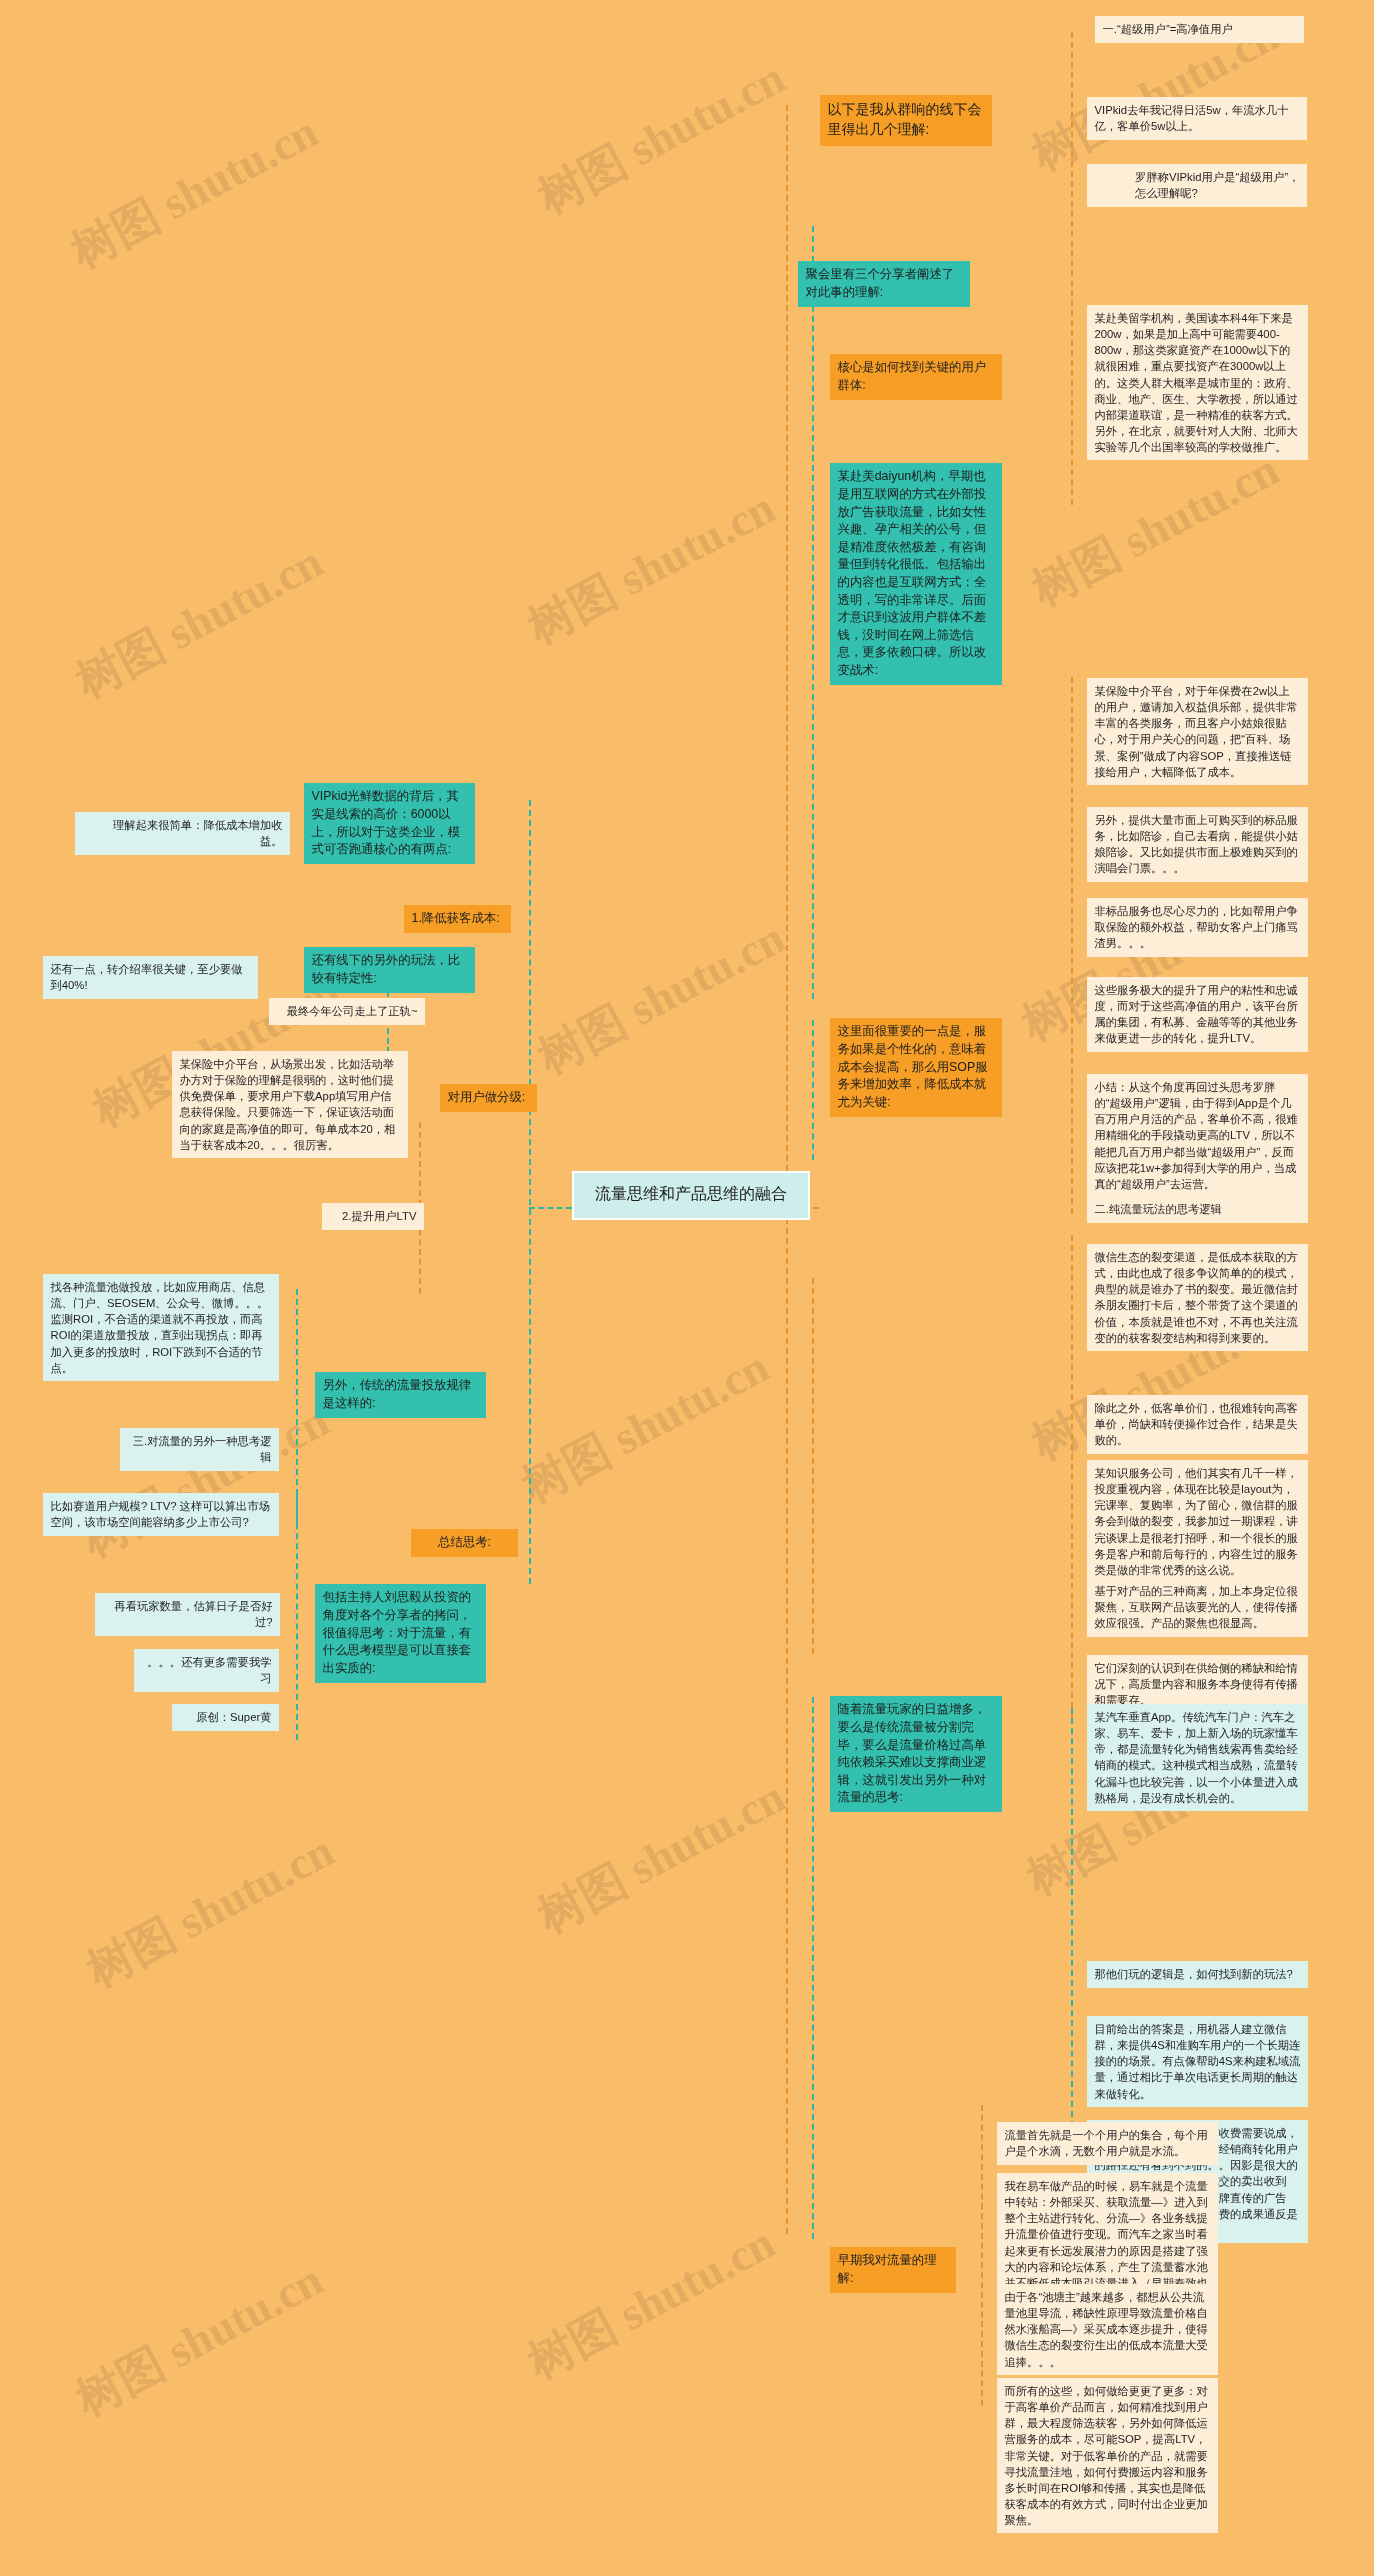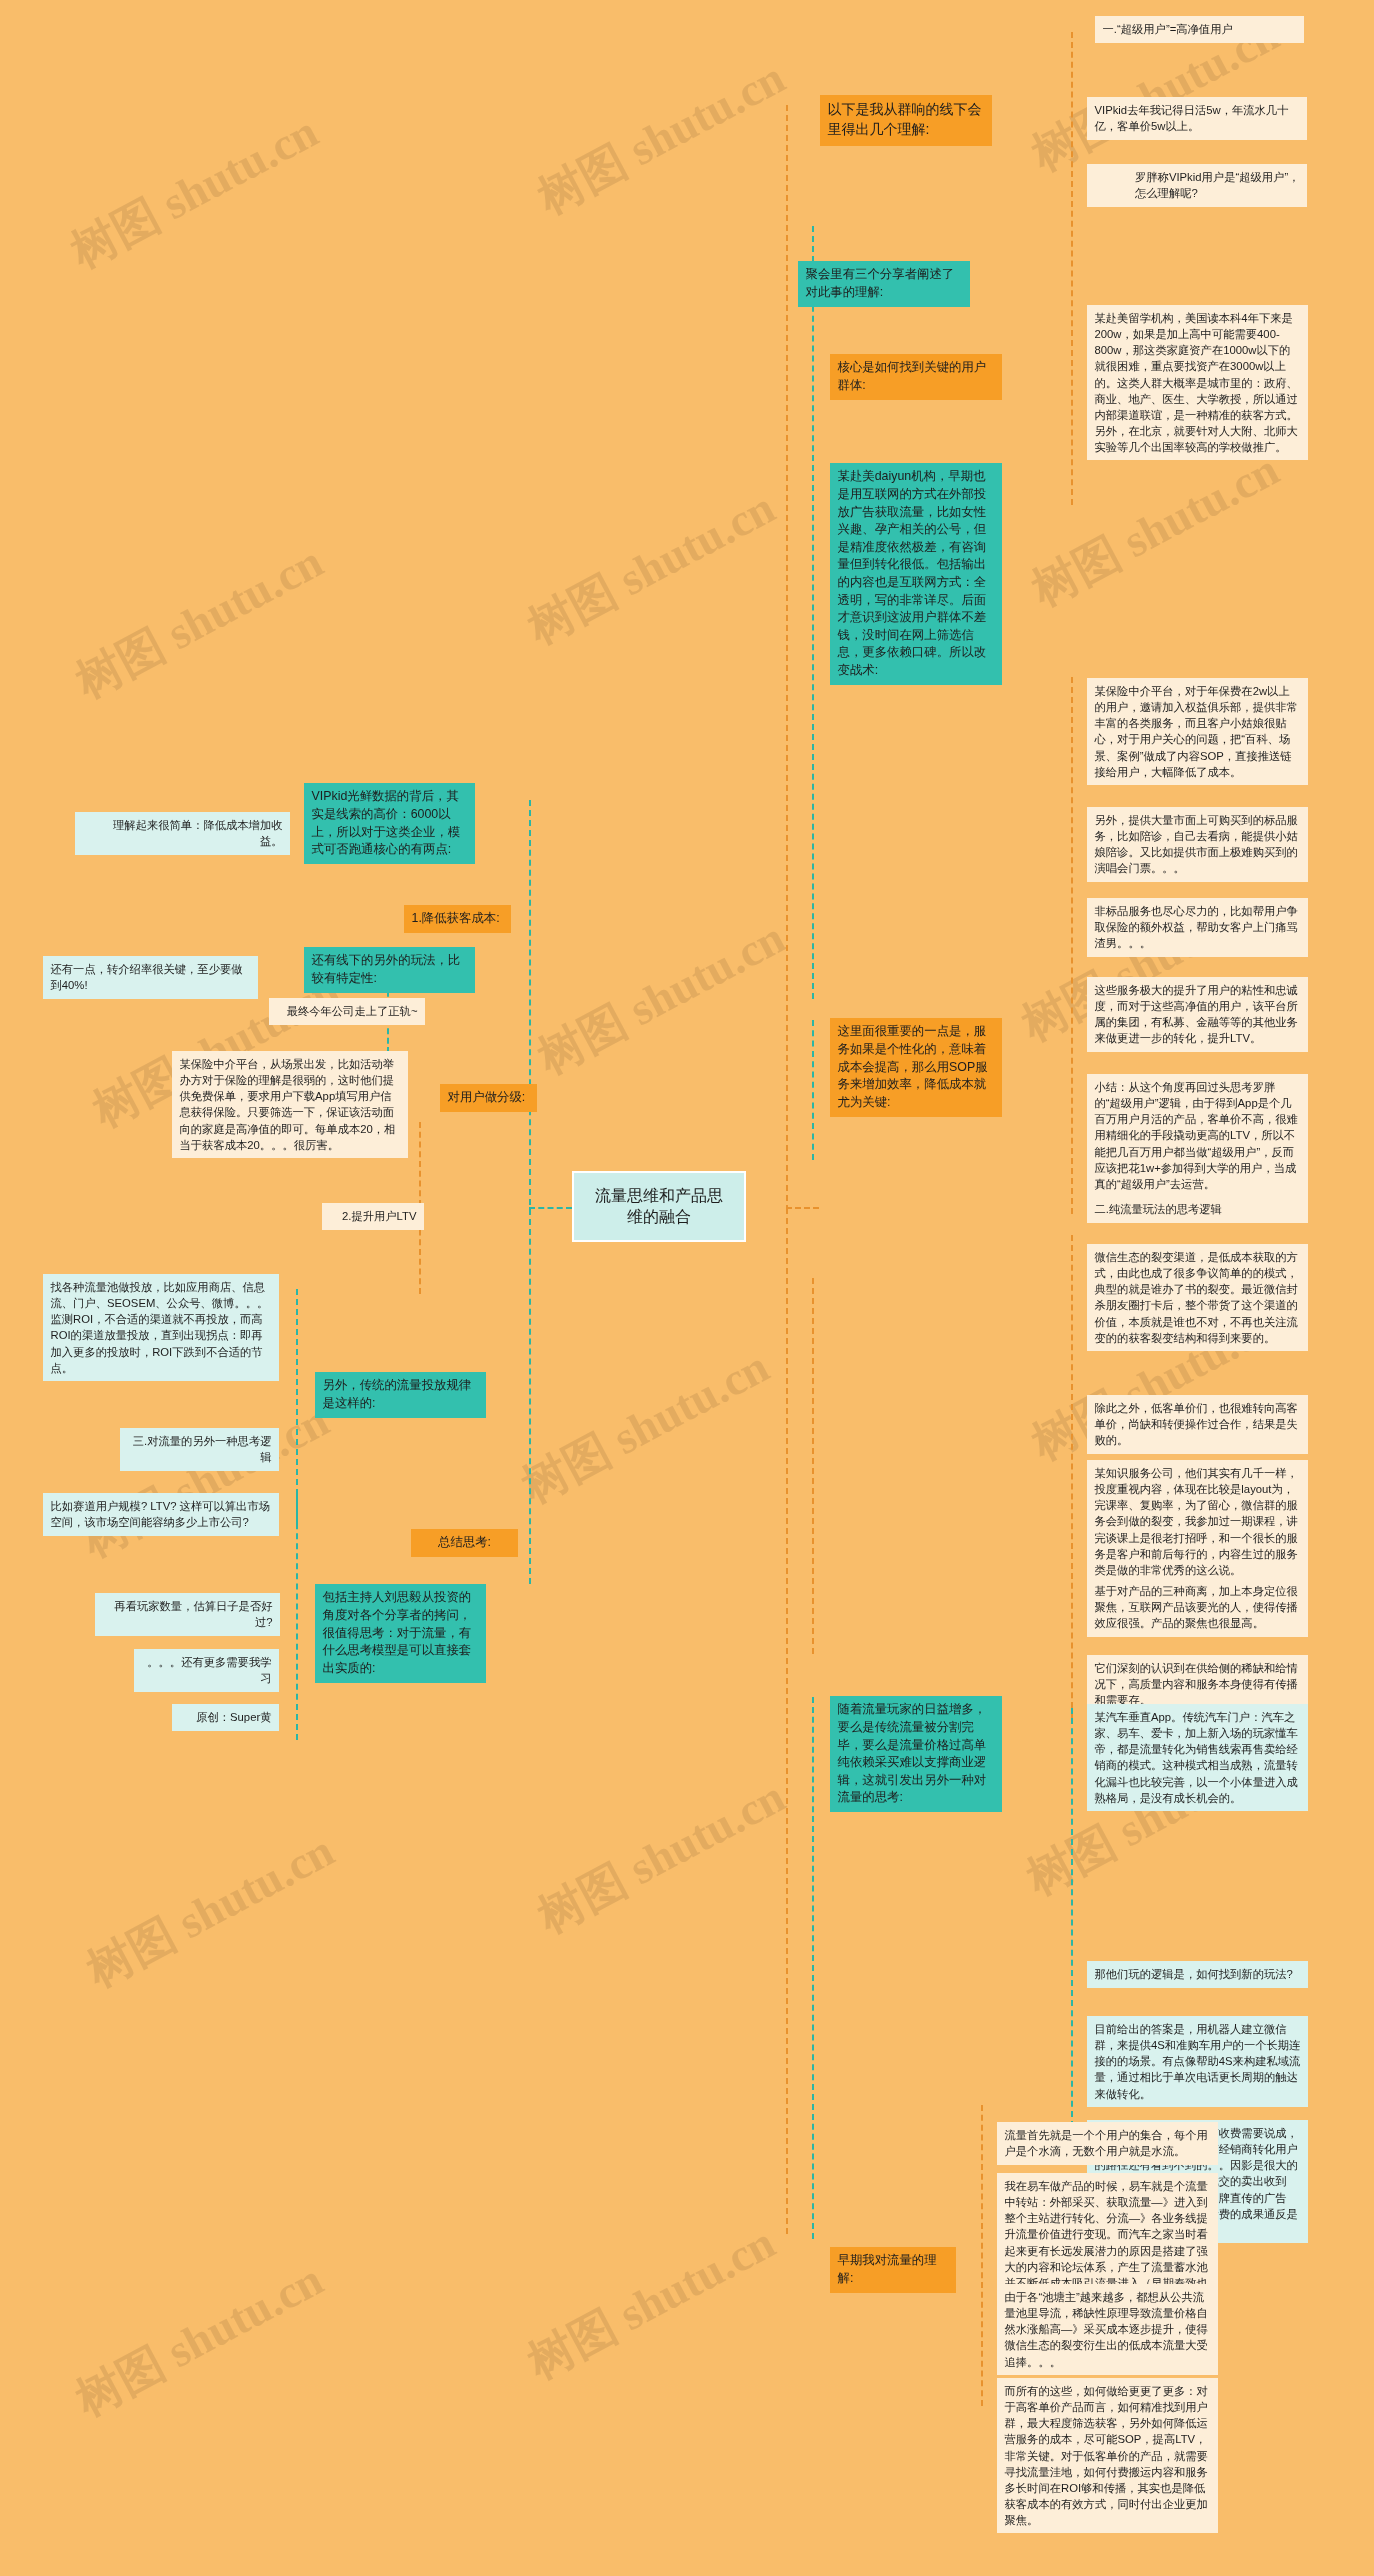--- a/index.html
+++ b/index.html
@@ -98,21 +98,21 @@
   <div class="dash-v dash-or" style="left:1071px;top:677px;height:537px;"></div>
   <div class="dash-v dash-or" style="left:1071px;top:1235px;height:483px;"></div>
   <div class="dash-v dash-tl" style="left:1071px;top:1708px;height:419px;"></div>
   <div class="dash-v dash-or" style="left:981px;top:2105px;height:301px;"></div>
 
   <div class="dash-v dash-tl" style="left:387px;top:972px;height:81px;"></div>
   <div class="dash-v dash-or" style="left:419px;top:1122px;height:172px;"></div>
   <div class="dash-v dash-tl" style="left:296px;top:1289px;height:236px;"></div>
   <div class="dash-v dash-tl" style="left:296px;top:1493px;height:247px;"></div>
 
-  <div class="node n-title" style="left:572px;top:1171px;width:174px;">流量思维和产品思维的融合</div>
+  <div class="node n-title" style="left:572px;top:1171px;width:238px;font-family:Liberation Mono, monospace;">流量思维和产品思维的融合</div>
 
   <div class="node n-org fs22" style="left:820px;top:95px;width:172px;">以下是我从群响的线下会里得出几个理解:</div>
 
   <div class="node n-cream fs18" style="left:1095px;top:16px;width:209px;">一.“超级用户”=高净值用户</div>
 
   <div class="node n-cream fs18" style="left:1087px;top:97px;width:220px;">VIPkid去年我记得日活5w，年流水几十亿，客单价5w以上。</div>
 
   <div class="node n-cream fs18" style="left:1087px;top:164px;width:220px;padding-left:48px;">罗胖称VIPkid用户是“超级用户”，怎么理解呢?</div>
 
   <div class="node n-teal fs20" style="left:798px;top:230px;width:172px;margin-top:31px;">聚会里有三个分享者阐述了对此事的理解:</div>

